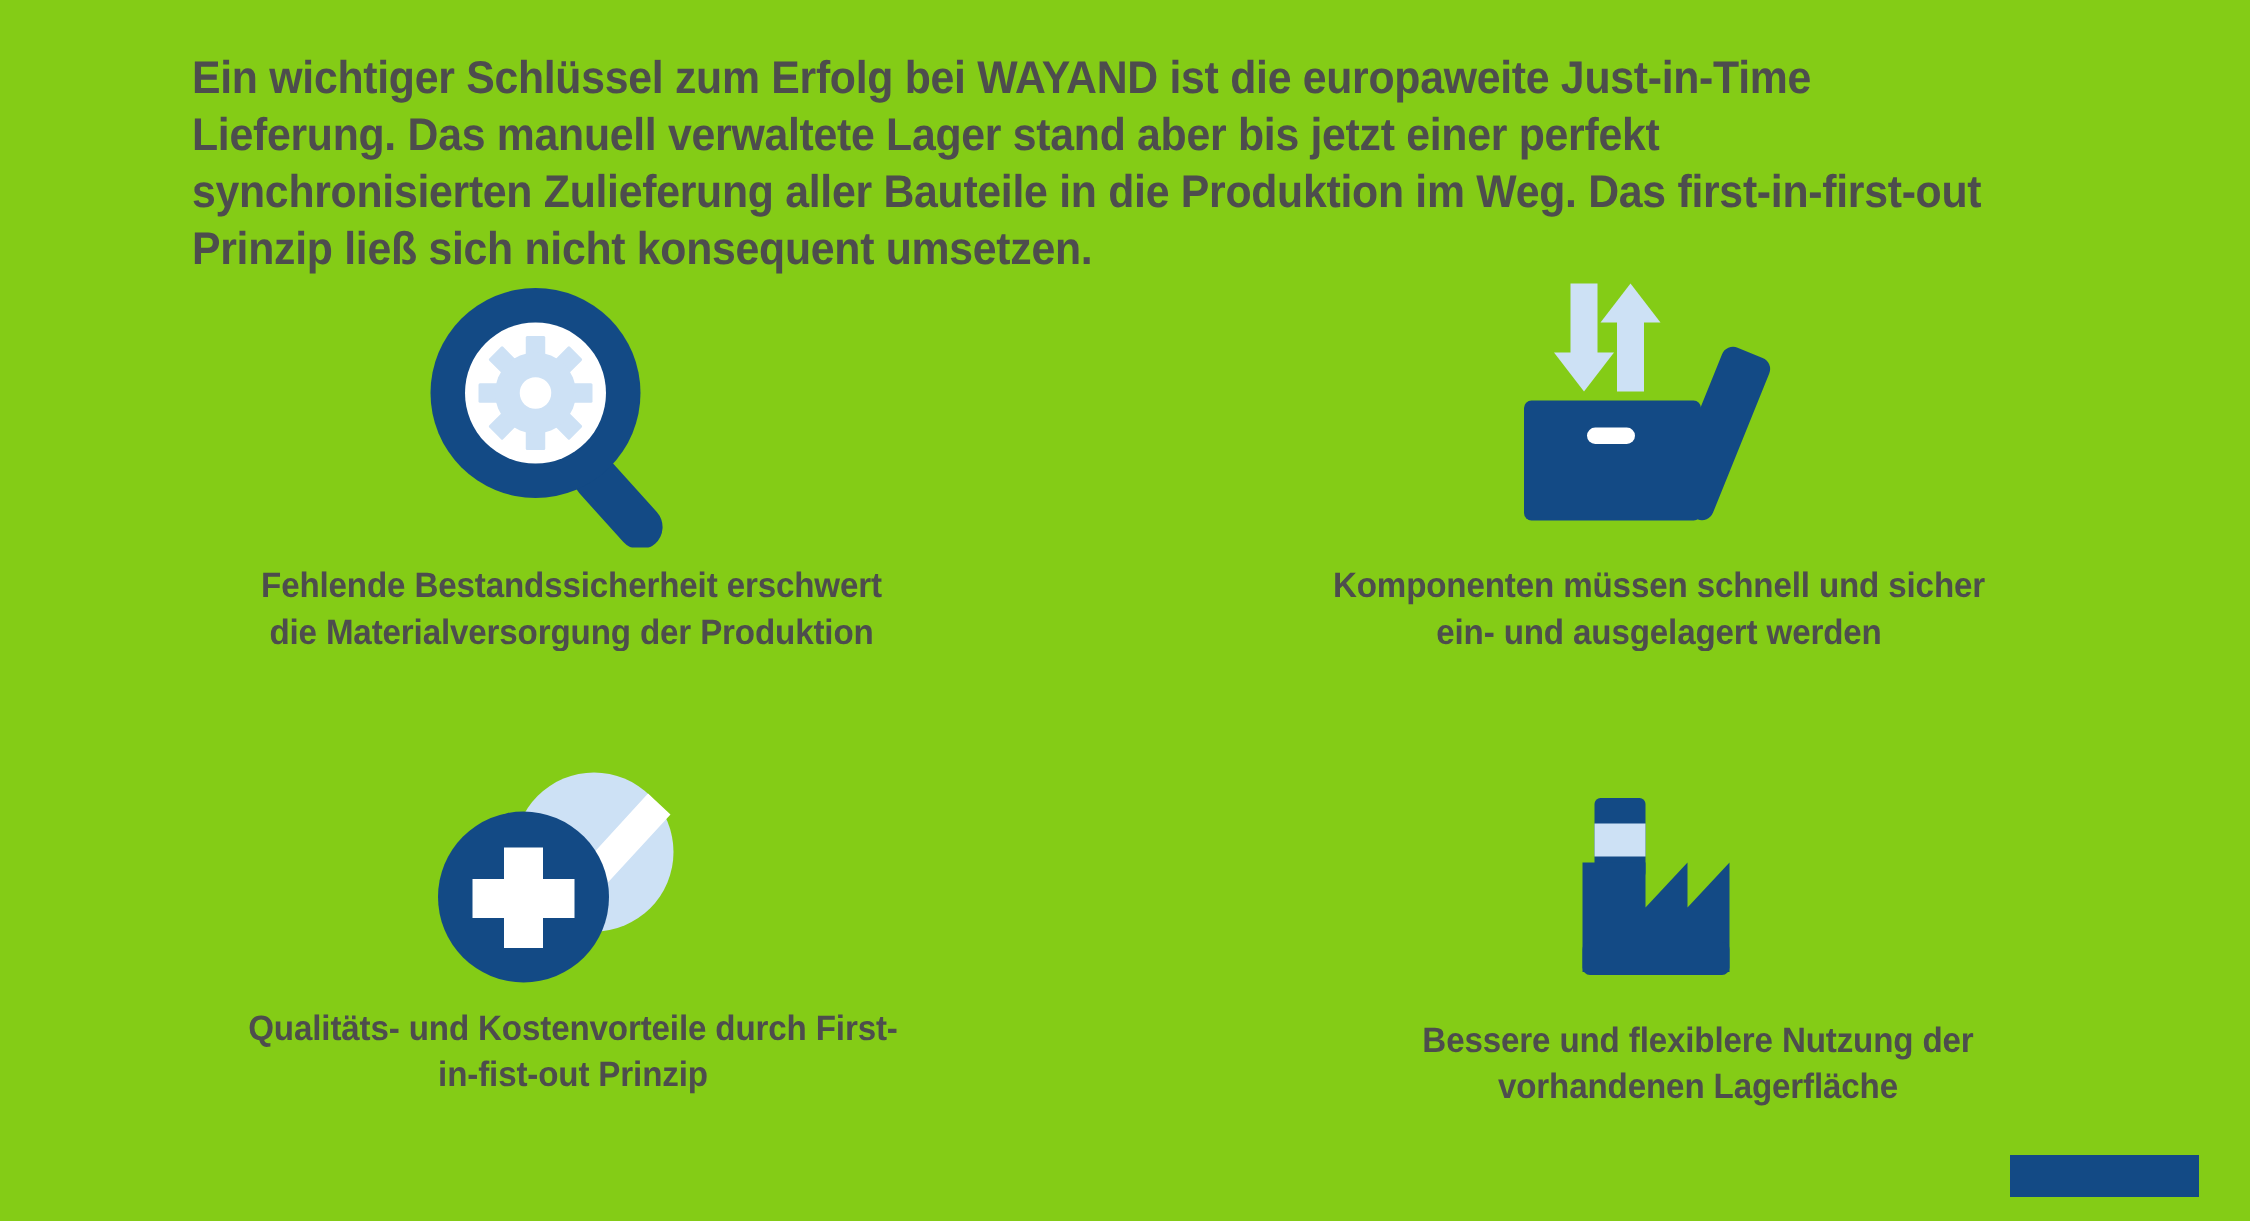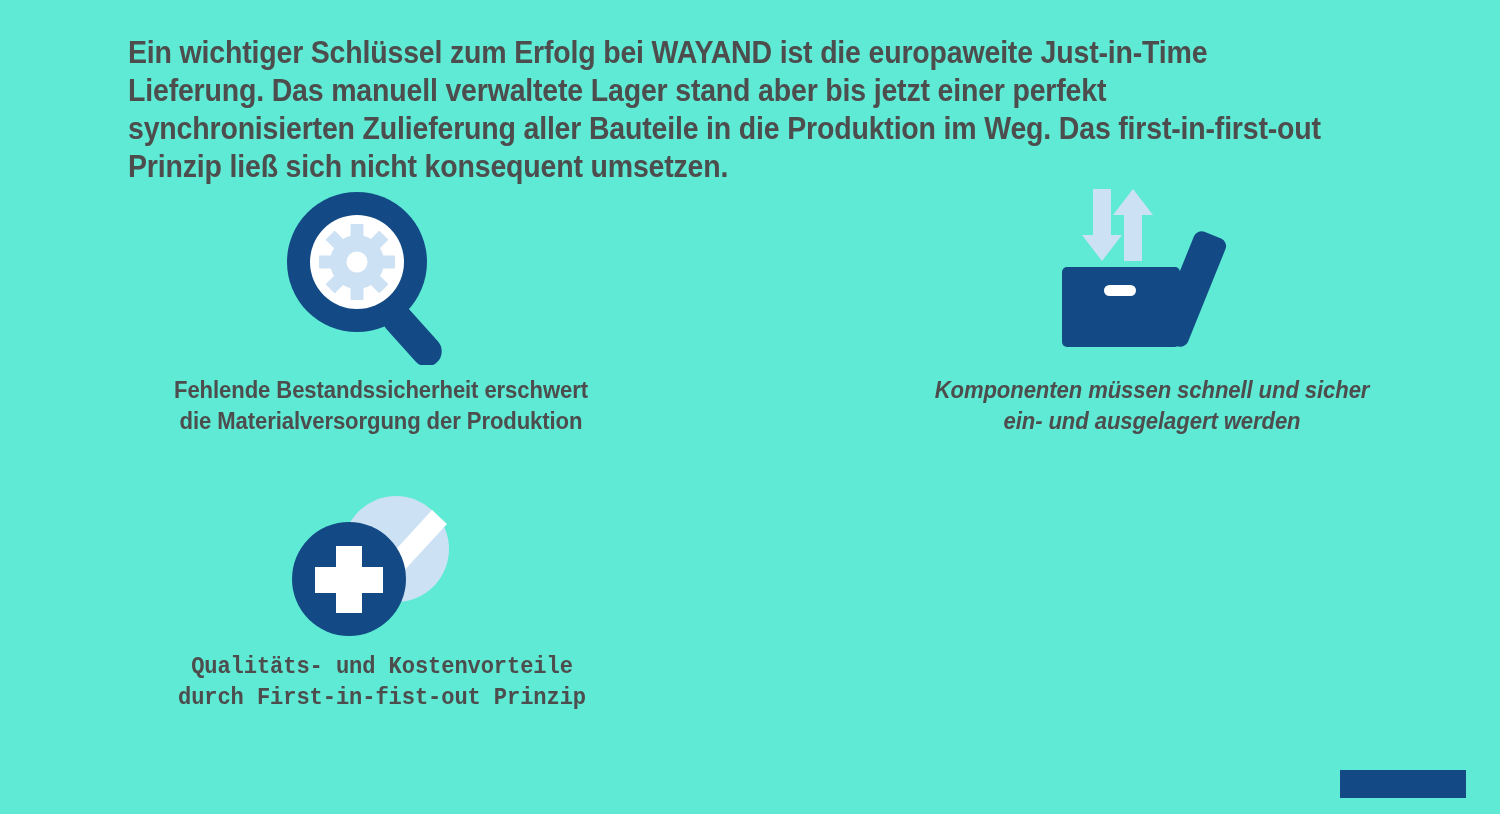--- a/index.html
+++ b/index.html
@@ -12,21 +12,21 @@
     height: 814px;
     position: relative;
     overflow: hidden;
     font-family: "Liberation Sans", sans-serif;
     -webkit-font-smoothing: antialiased;
   }
 
   #slide {
     position: absolute;
     inset: 0;
-    background: #5eead4;
+    background: #84cc16;
   }
 
   
   #headline {
     position: absolute;
     left: 128px;
     top: 33px;
     width: 1278px;
     color: #4d4d4d;
     font-size: 30.5px;
@@ -56,25 +56,25 @@
     text-align: center;
     letter-spacing: -0.1px;
     transform: scaleX(0.94);
   }
 
   
   #cell-1 { left: 141px; top: 190px; width: 480px; height: 290px; }
   #cell-1 .icon-wrap { left: 136px; top: 0px; }
   #cell-1 .caption   { left: 0px; top: 185px; width: 480px; }
 
-  #cell-2 { left: 912px; top: 185px; width: 480px; height: 295px; font-style: italic; }
+  #cell-2 { left: 866px; top: 185px; width: 480px; height: 295px; }
   #cell-2 .icon-wrap { left: 150px; top: 0px; }
   #cell-2 .caption   { left: 0px; top: 190px; width: 480px; }
 
-  #cell-3 { left: 142px; top: 491px; width: 480px; height: 250px; font-family: Liberation Mono, monospace; }
+  #cell-3 { left: 142px; top: 510px; width: 480px; height: 250px; }
   #cell-3 .icon-wrap { left: 148px; top: 0px; }
   #cell-3 .caption   { left: 0px; top: 160px; width: 480px; }
 
   #cell-4 { left: 892px; top: 528px; width: 480px; height: 240px; }
   #cell-4 .icon-wrap { left: 155px; top: 0px; }
   #cell-4 .caption   { left: 0px; top: 150px; width: 480px; }
 
   
   #accent-bar {
     position: absolute;
@@ -155,16 +155,29 @@
         <circle cx="59" cy="88" r="57" fill="#134a85"></circle>
         <g fill="#ffffff">
           <rect x="46" y="55" width="26" height="67"></rect>
           <rect x="25" y="76" width="68" height="26"></rect>
         </g>
       </svg>
     </div>
     <div class="caption">Qualitäts- und Kostenvorteile durch First-in-fist-out Prinzip</div>
   </div>
 
+  <div class="cell" id="cell-4">
+    <div class="icon-wrap">
+      <svg width="150" height="140" viewBox="0 0 150 140" xmlns="http://www.w3.org/2000/svg">
+
+        <rect x="16" y="4" width="34" height="54" rx="4" fill="#134a85"></rect>
+        <rect x="16" y="21" width="34" height="22" fill="#cde1f5"></rect>
+
+        <path d="M8 120 L8 47 L50 47 L50 77 L78 47 L78 77 L106 47 L106 120 Z" fill="#134a85"></path>
+        <rect x="8" y="100" width="98" height="22" rx="5" fill="#134a85"></rect>
+      </svg>
+    </div>
+    <div class="caption">Bessere und flexiblere Nutzung der vorhandenen Lagerfläche</div>
+  </div>
 
   <div id="accent-bar"></div>
 
 </div>
 
 </body></html>

